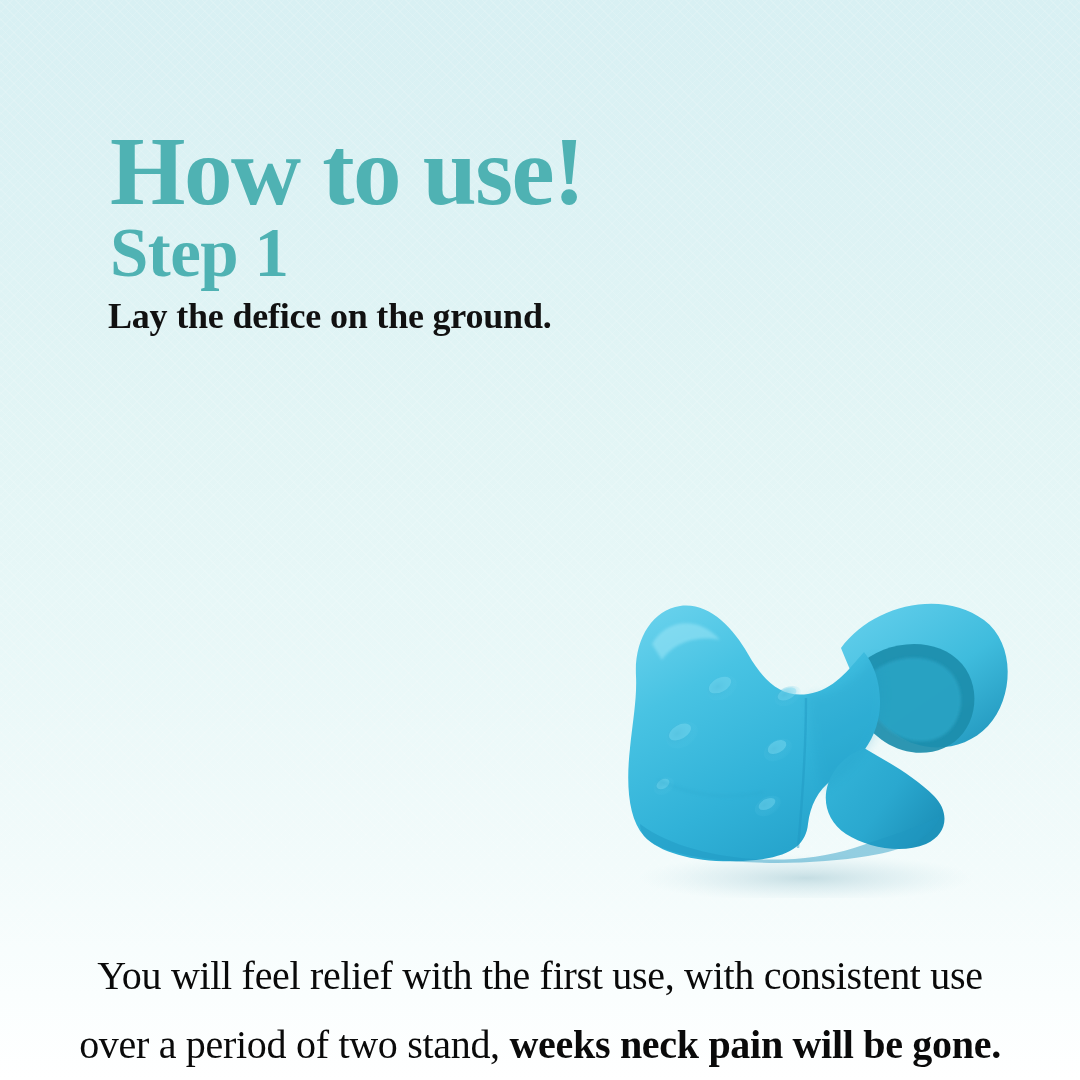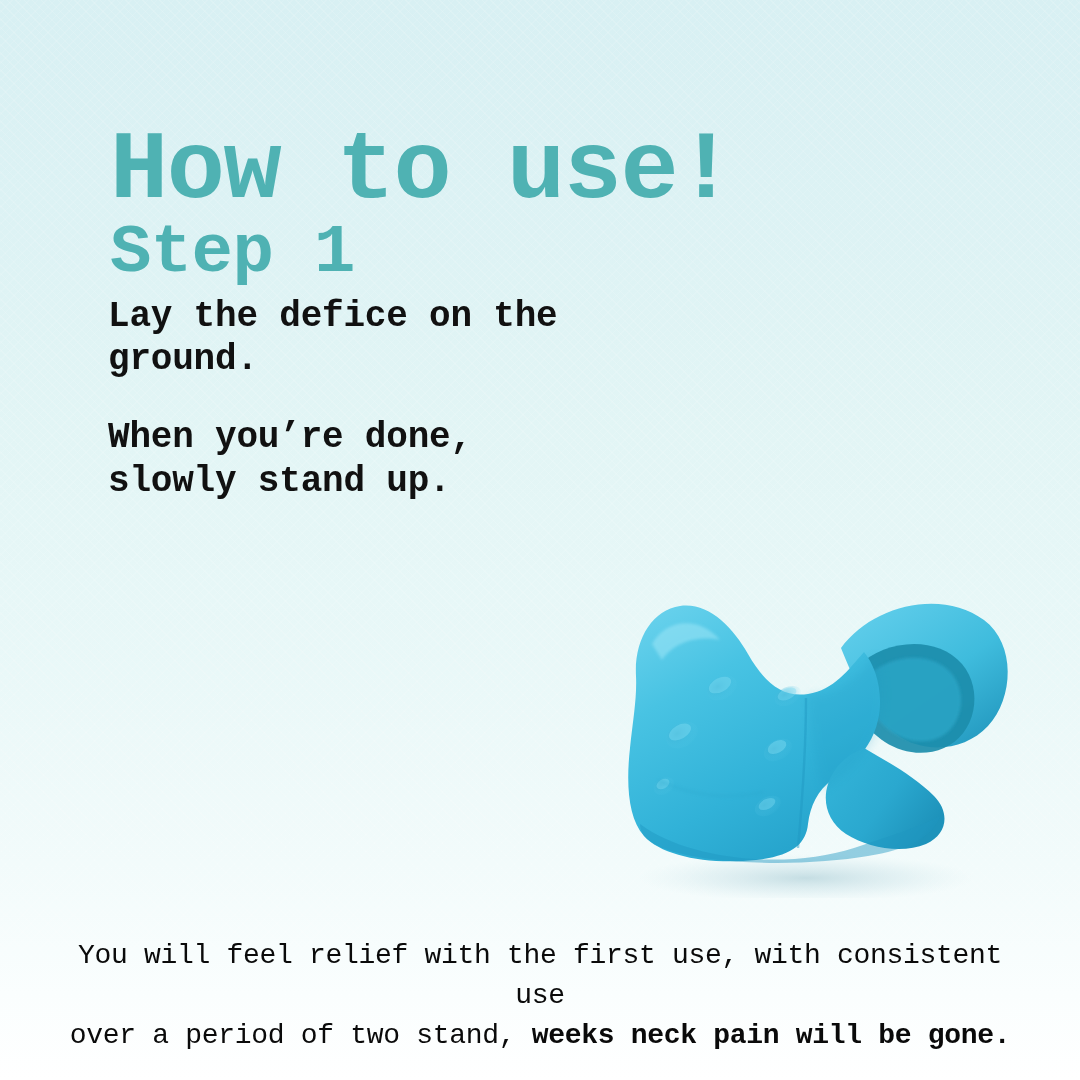--- a/index.html
+++ b/index.html
@@ -8,21 +8,21 @@
     padding: 0;
     background: #ffffff;
   }
   * { box-sizing: border-box; }
 
   .poster {
     position: relative;
     width: 1080px;
     height: 1080px;
     overflow: hidden;
-    font-family: Liberation Mono, monospace;
+    font-family: Liberation Serif, serif;
     background: linear-gradient(180deg,
         #d8f0f3 0%,
         #dcf2f4 18%,
         #e2f5f5 40%,
         #e9f8f8 62%,
         #f2fbfb 80%,
         #fafefe 92%,
         #ffffff 100%);
   }
 
@@ -92,26 +92,26 @@
   
   .footer {
     position: absolute;
     left: 0;
     right: 0;
     top: 936px;
     text-align: center;
     padding: 0 60px;
   }
   .footer-line {
-    font-size: 28px;
+    font-size: 40px;
     font-weight: 400;
     color: #0a0a0a;
     line-height: 1.42;
     letter-spacing: -0.3px;
-    margin: 0;
+    margin: 12px;
     text-align: center;
   }
   .footer-strong {
     font-weight: 800;
   }
 </style>
 </head>
 <body>
 
 <div class="poster">
@@ -124,21 +124,20 @@
 
     <div class="step step-1">
       <div class="step-label">Step 1</div>
       <p class="step-text">Lay the defice on the ground.</p>
     </div>
 
     <div class="step step-2">
     </div>
 
     <div class="step step-3">
-      <p class="step-text">When you’re done, slowly stand up.</p>
     </div>
 
   </div>
 
   <div class="product">
     <svg viewBox="0 0 420 350" xmlns="http://www.w3.org/2000/svg" role="img">
       <defs>
         <linearGradient id="bodyGrad" x1="0" y1="0" x2="0.55" y2="1">
           <stop offset="0%" stop-color="#6ed4ee"></stop>
           <stop offset="35%" stop-color="#48c3e3"></stop>

